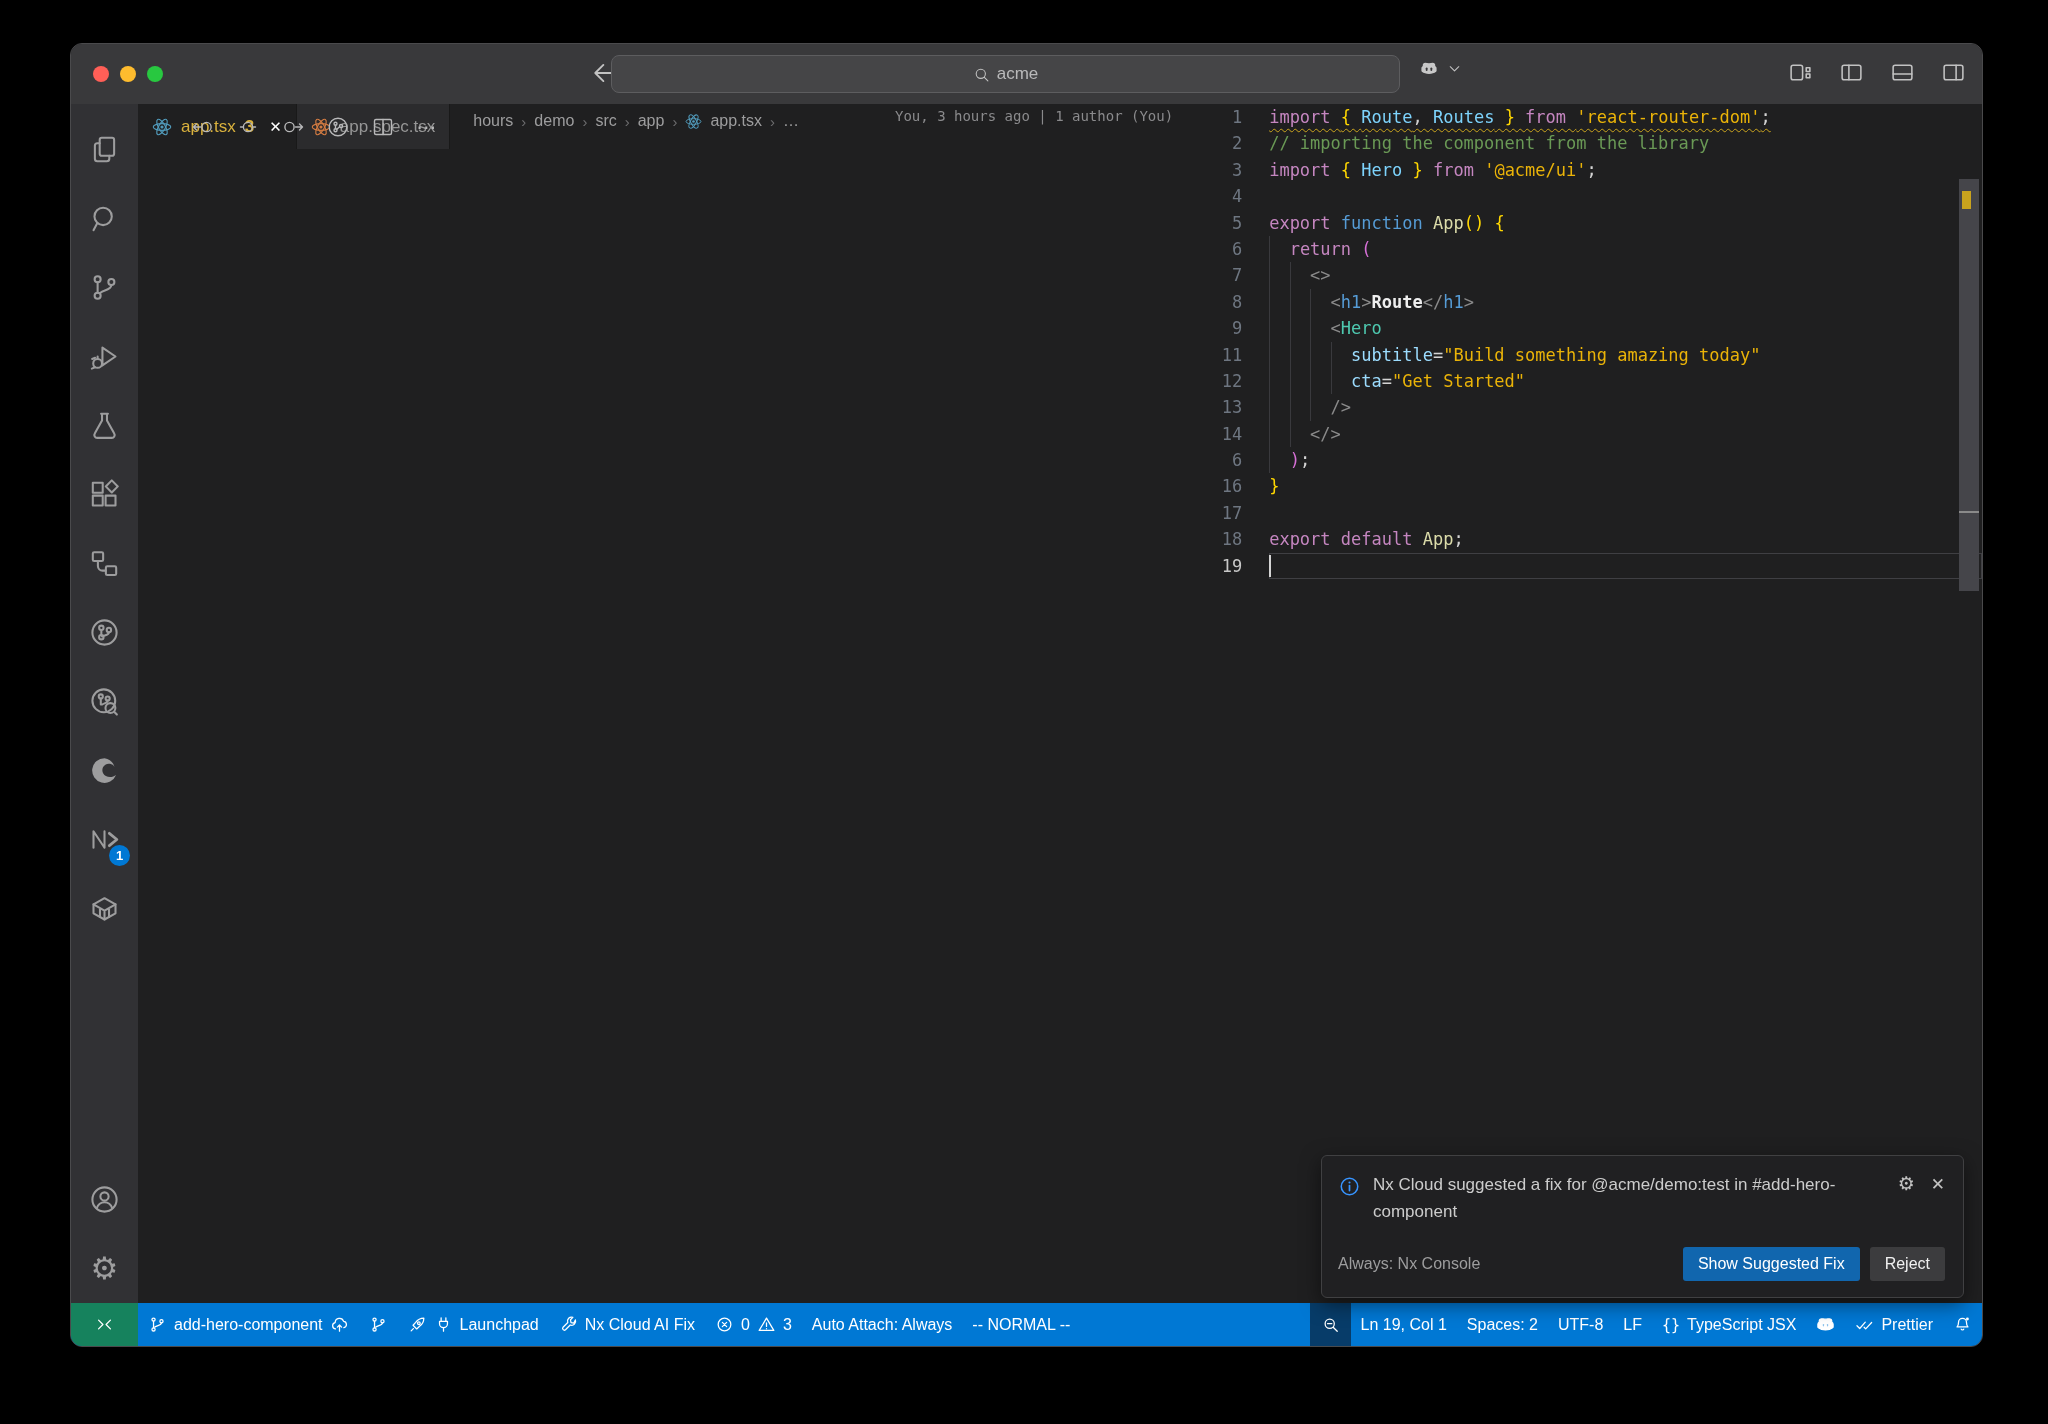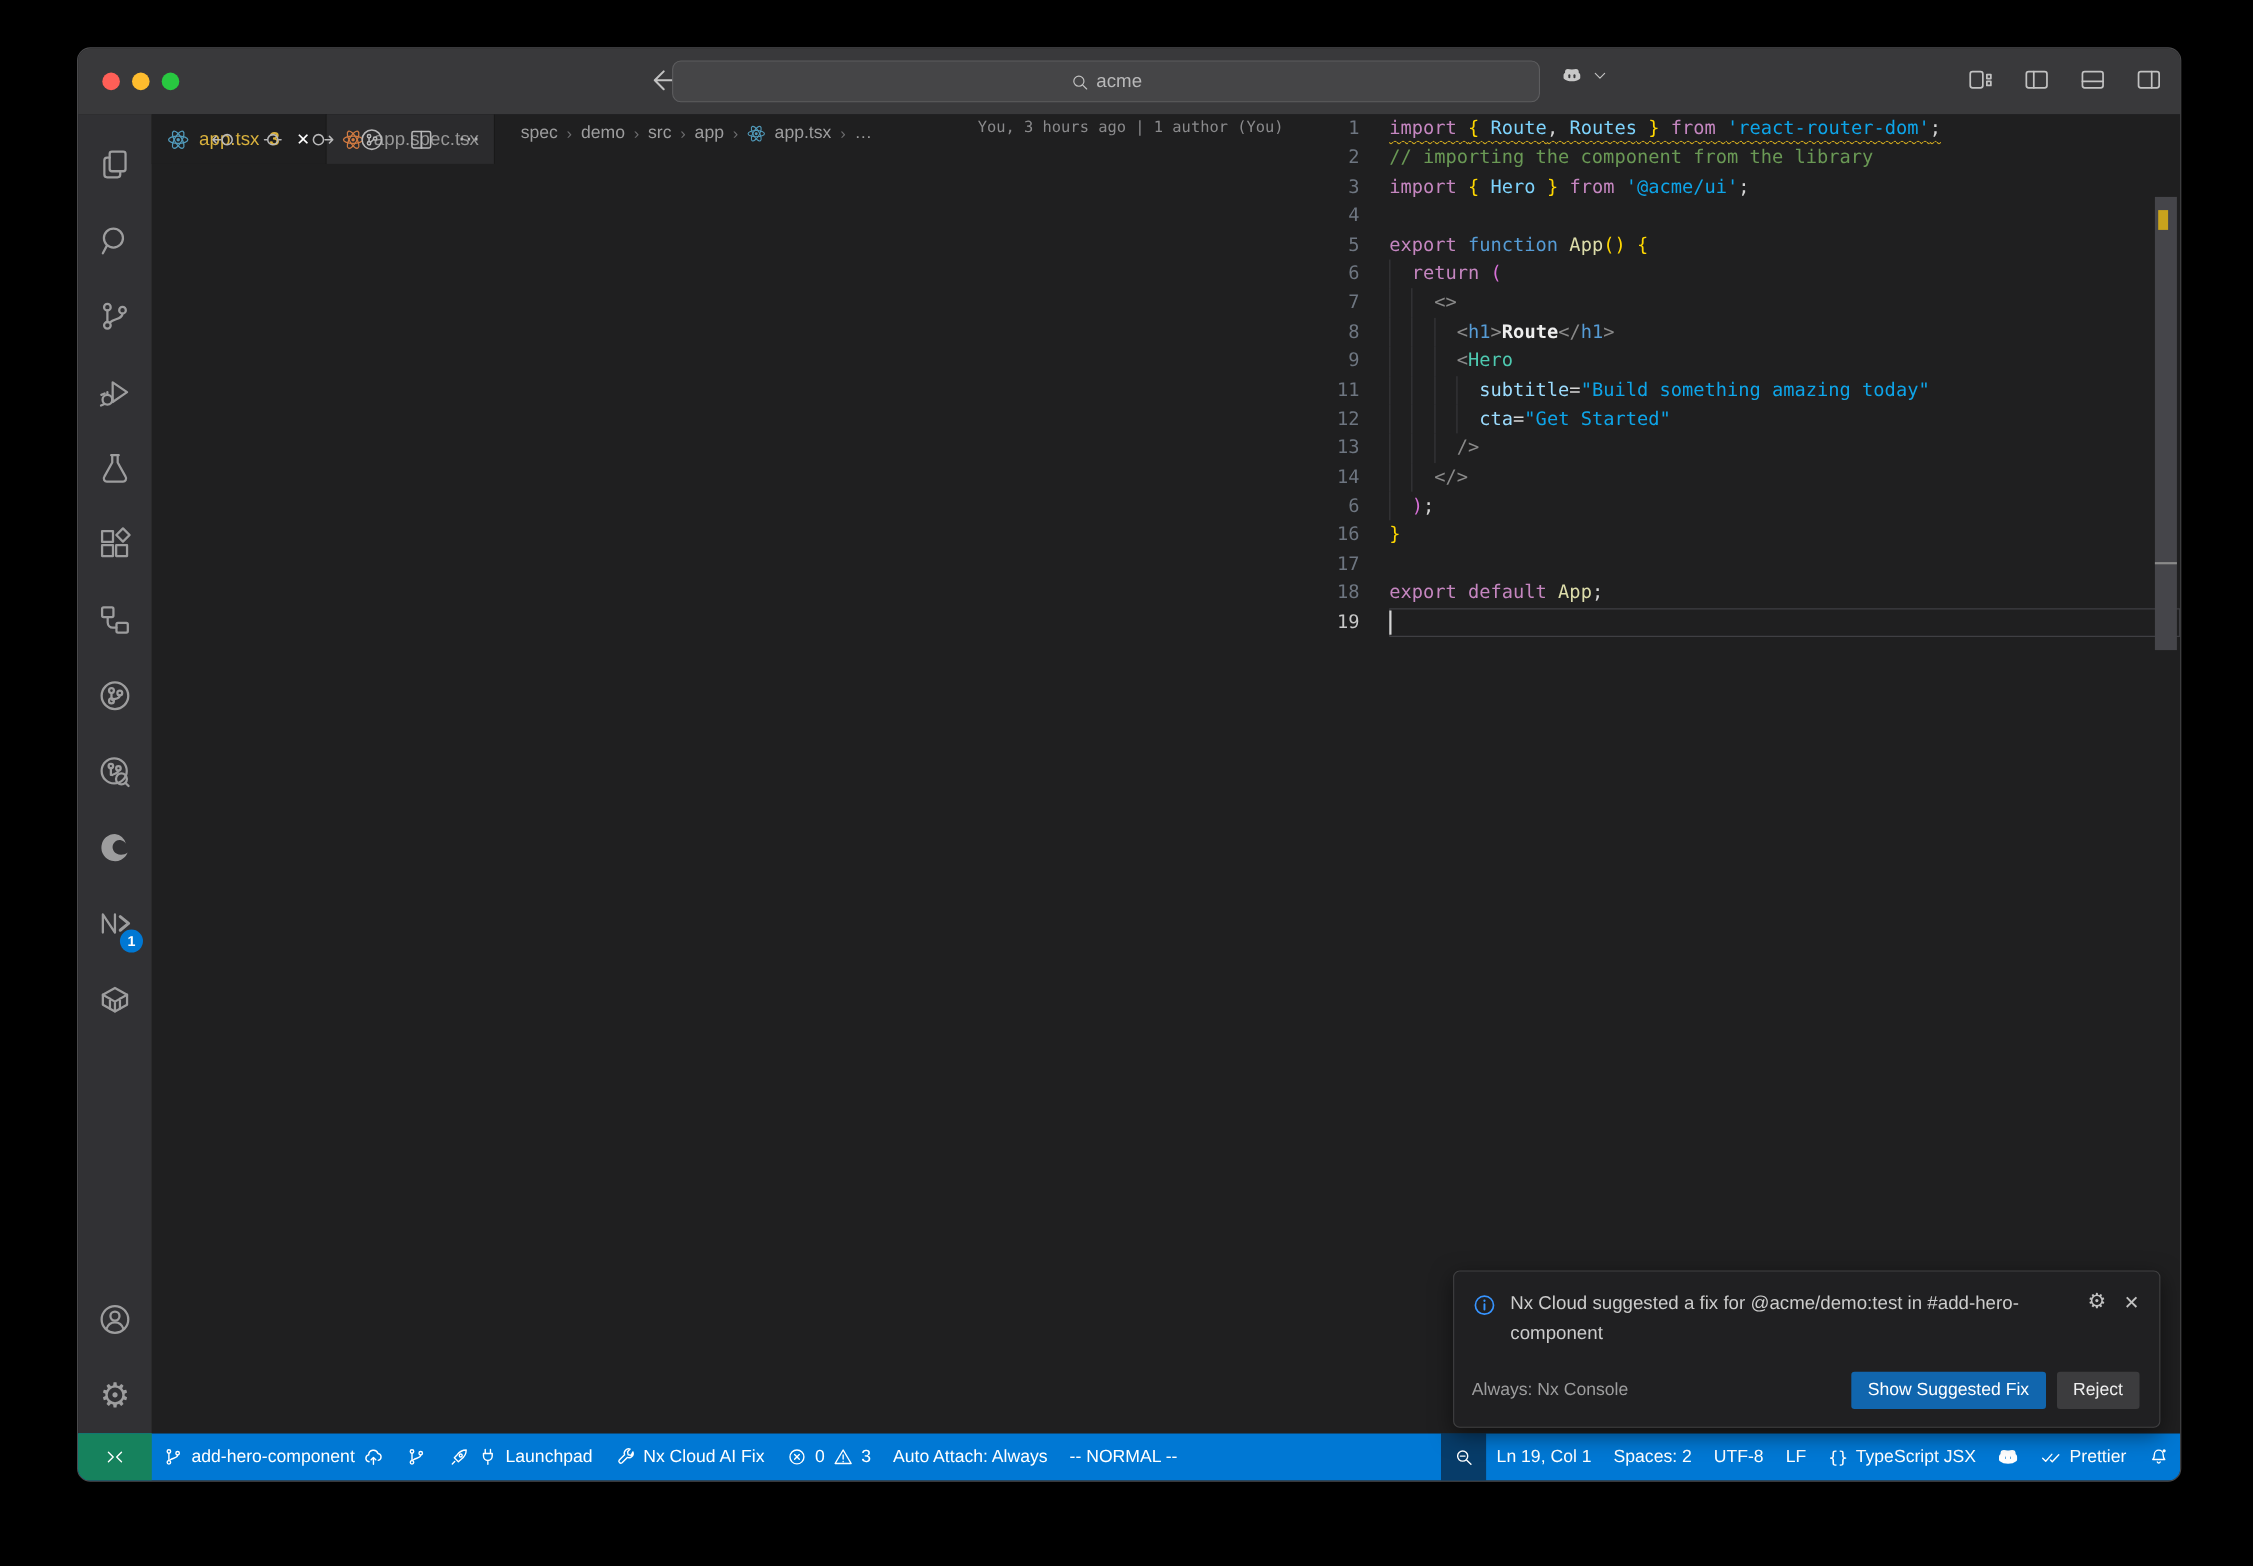--- a/index.html
+++ b/index.html
@@ -51,21 +51,21 @@
   .code{flex:1;font-family:"DejaVu Sans Mono",monospace;font-size:17px;overflow:hidden;}
   .row{display:flex;height:26.4px;line-height:26.4px;}
   .ln{width:96px;flex:none;text-align:right;padding-right:27px;box-sizing:border-box;color:#6e7681;}
   .row.cur .ln{color:#c8c8c8;}
   .ct{flex:1;position:relative;white-space:pre;color:#d4d4d4;}
   .row.cur .ct{box-shadow:inset 0 0 0 1px #3f3f43;}
   .g{position:absolute;top:0;bottom:0;border-left:1px solid #39393d;}
   .caret{position:absolute;left:0;top:2px;bottom:2px;width:2px;background:#d4d4d4;}
   .sq{text-decoration:underline wavy #c9a31d;text-decoration-thickness:1.2px;text-underline-offset:5px;}
   .tk-kw{color:#c586c0}.tk-kb{color:#569cd6}.tk-fn{color:#dcdcaa}.tk-im{color:#7dd3fc}
-  .tk-cp{color:#4ec9b0}.tk-at{color:#9cdcfe}.tk-st{color:#0ea5e9}.tk-pu{color:#d4d4d4}
+  .tk-cp{color:#4ec9b0}.tk-at{color:#9cdcfe}.tk-st{color:#eab308}.tk-pu{color:#d4d4d4}
   .tk-an{color:#8a8a8a}.tk-by{color:#ffd700}.tk-bp{color:#d670d6}.tk-cm{color:#6a9955}
   .tk-tx{color:#eeeeee;font-weight:bold}
   
   .sb-thumb{position:absolute;right:3px;top:75px;width:20px;height:412px;background:#45454a;}
   .sb-line{position:absolute;right:3px;top:407px;width:20px;height:2px;background:#8a8a8a;}
   .ov-warn{position:absolute;right:11px;top:87px;width:9px;height:18px;}
   
   .toast{position:absolute;right:18px;bottom:5px;width:643px;background:#202022;border:1px solid #404042;
     border-radius:6px;box-shadow:0 6px 20px rgba(0,0,0,.5);padding:16px 18px 16px 16px;box-sizing:border-box;}
   .toast .r1{display:flex;gap:12px;}
@@ -300,21 +300,21 @@
             </svg>
           <svg viewBox="0 0 24 24">
               <rect x="3.5" y="4.5" width="17" height="15" rx="1.5"></rect>
               <path d="M12 4.5v15"></path>
             </svg>
           <span class="dots">⋯</span>
         </div>
       </div>
 
       <div class="breadcrumb">
-          <span>spec</span>
+          <span>hours</span>
           <span class="sep">›</span>
           <span>demo</span>
           <span class="sep">›</span>
           <span>src</span>
           <span class="sep">›</span>
           <span>app</span>
           <span class="sep">›</span>
           <svg viewBox="0 0 24 24" class="react">
             <use href="#react-atom" stroke="#519aba" fill="#519aba"></use>
           </svg>

